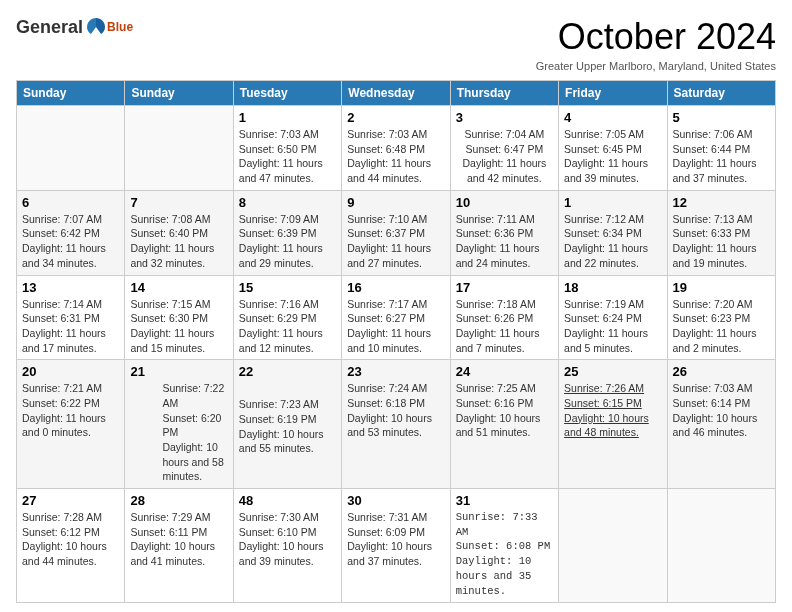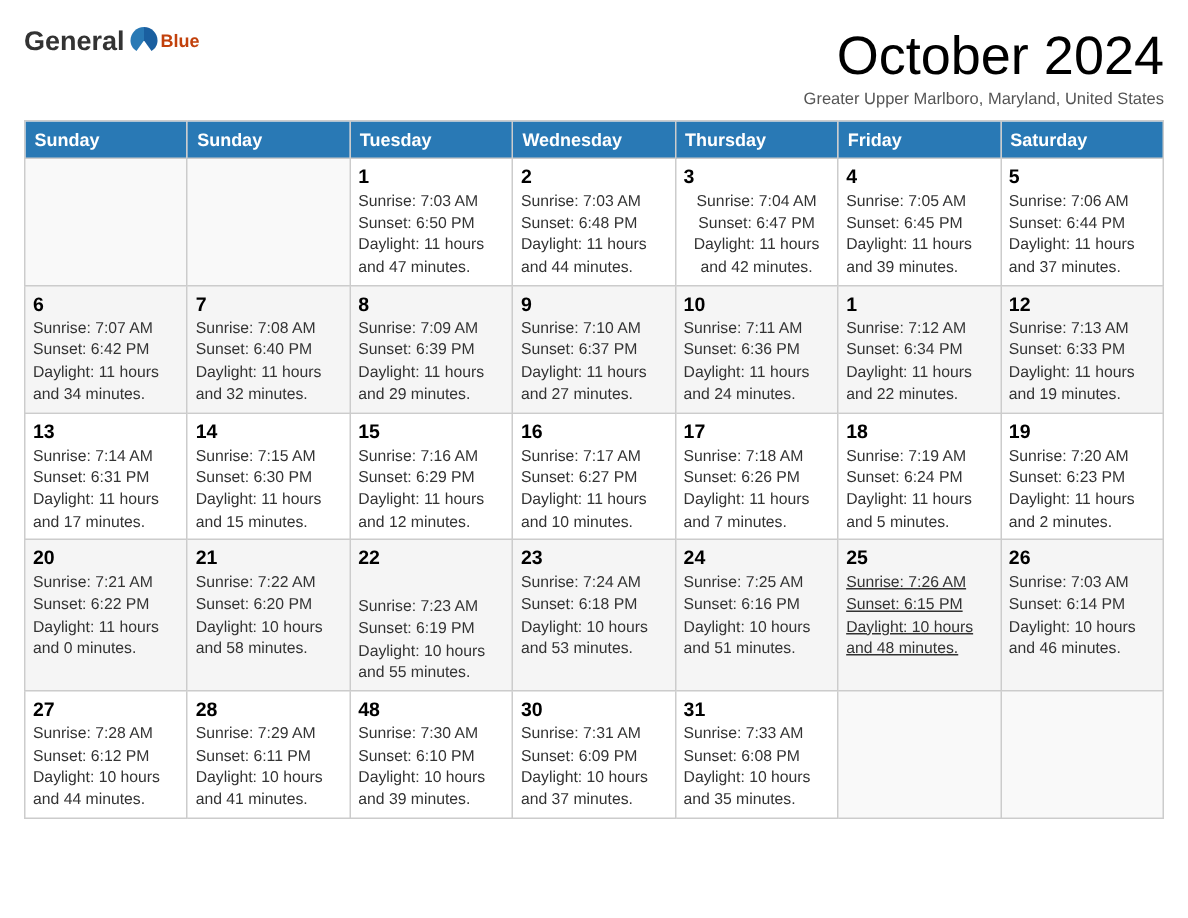--- a/index.html
+++ b/index.html
@@ -243,21 +243,21 @@
       </tr>
       <tr>
         <td>
           <span class="day-number">20</span>
           <div class="cell-text" style="white-space: pre-line;">Sunrise: 7:21 AM
 Sunset: 6:22 PM
 Daylight: 11 hours and 0 minutes.</div>
         </td>
         <td>
           <span class="day-number">21</span>
-          <div class="cell-text" style="white-space: pre-line;">Sunrise: 7:22 AM
+          <div class="cell-text" style="white-space: pre-line; margin-left: 32px;">Sunrise: 7:22 AM
 Sunset: 6:20 PM
 Daylight: 10 hours and 58 minutes.</div>
         </td>
         <td>
           <span class="day-number">22</span>
           <div class="cell-text" style="white-space: pre-line; margin-top: 18px;">Sunrise: 7:23 AM
 Sunset: 6:19 PM
 Daylight: 10 hours and 55 minutes.</div>
         </td>
         <td>
@@ -305,21 +305,21 @@
 Daylight: 10 hours and 39 minutes.</div>
         </td>
         <td>
           <span class="day-number">30</span>
           <div class="cell-text" style="white-space: pre-line;">Sunrise: 7:31 AM
 Sunset: 6:09 PM
 Daylight: 10 hours and 37 minutes.</div>
         </td>
         <td>
           <span class="day-number">31</span>
-          <div class="cell-text" style="white-space: pre-line;">Sunrise: 7:33 AM
+          <div class="cell-text" style="white-space: pre-line; font-family: Liberation Mono, monospace;">Sunrise: 7:33 AM
 Sunset: 6:08 PM
 Daylight: 10 hours and 35 minutes.</div>
         </td>
         <td class="empty-cell"></td>
         <td class="empty-cell"></td>
       </tr>
     </tbody>
 </table>
 
 </body></html>

